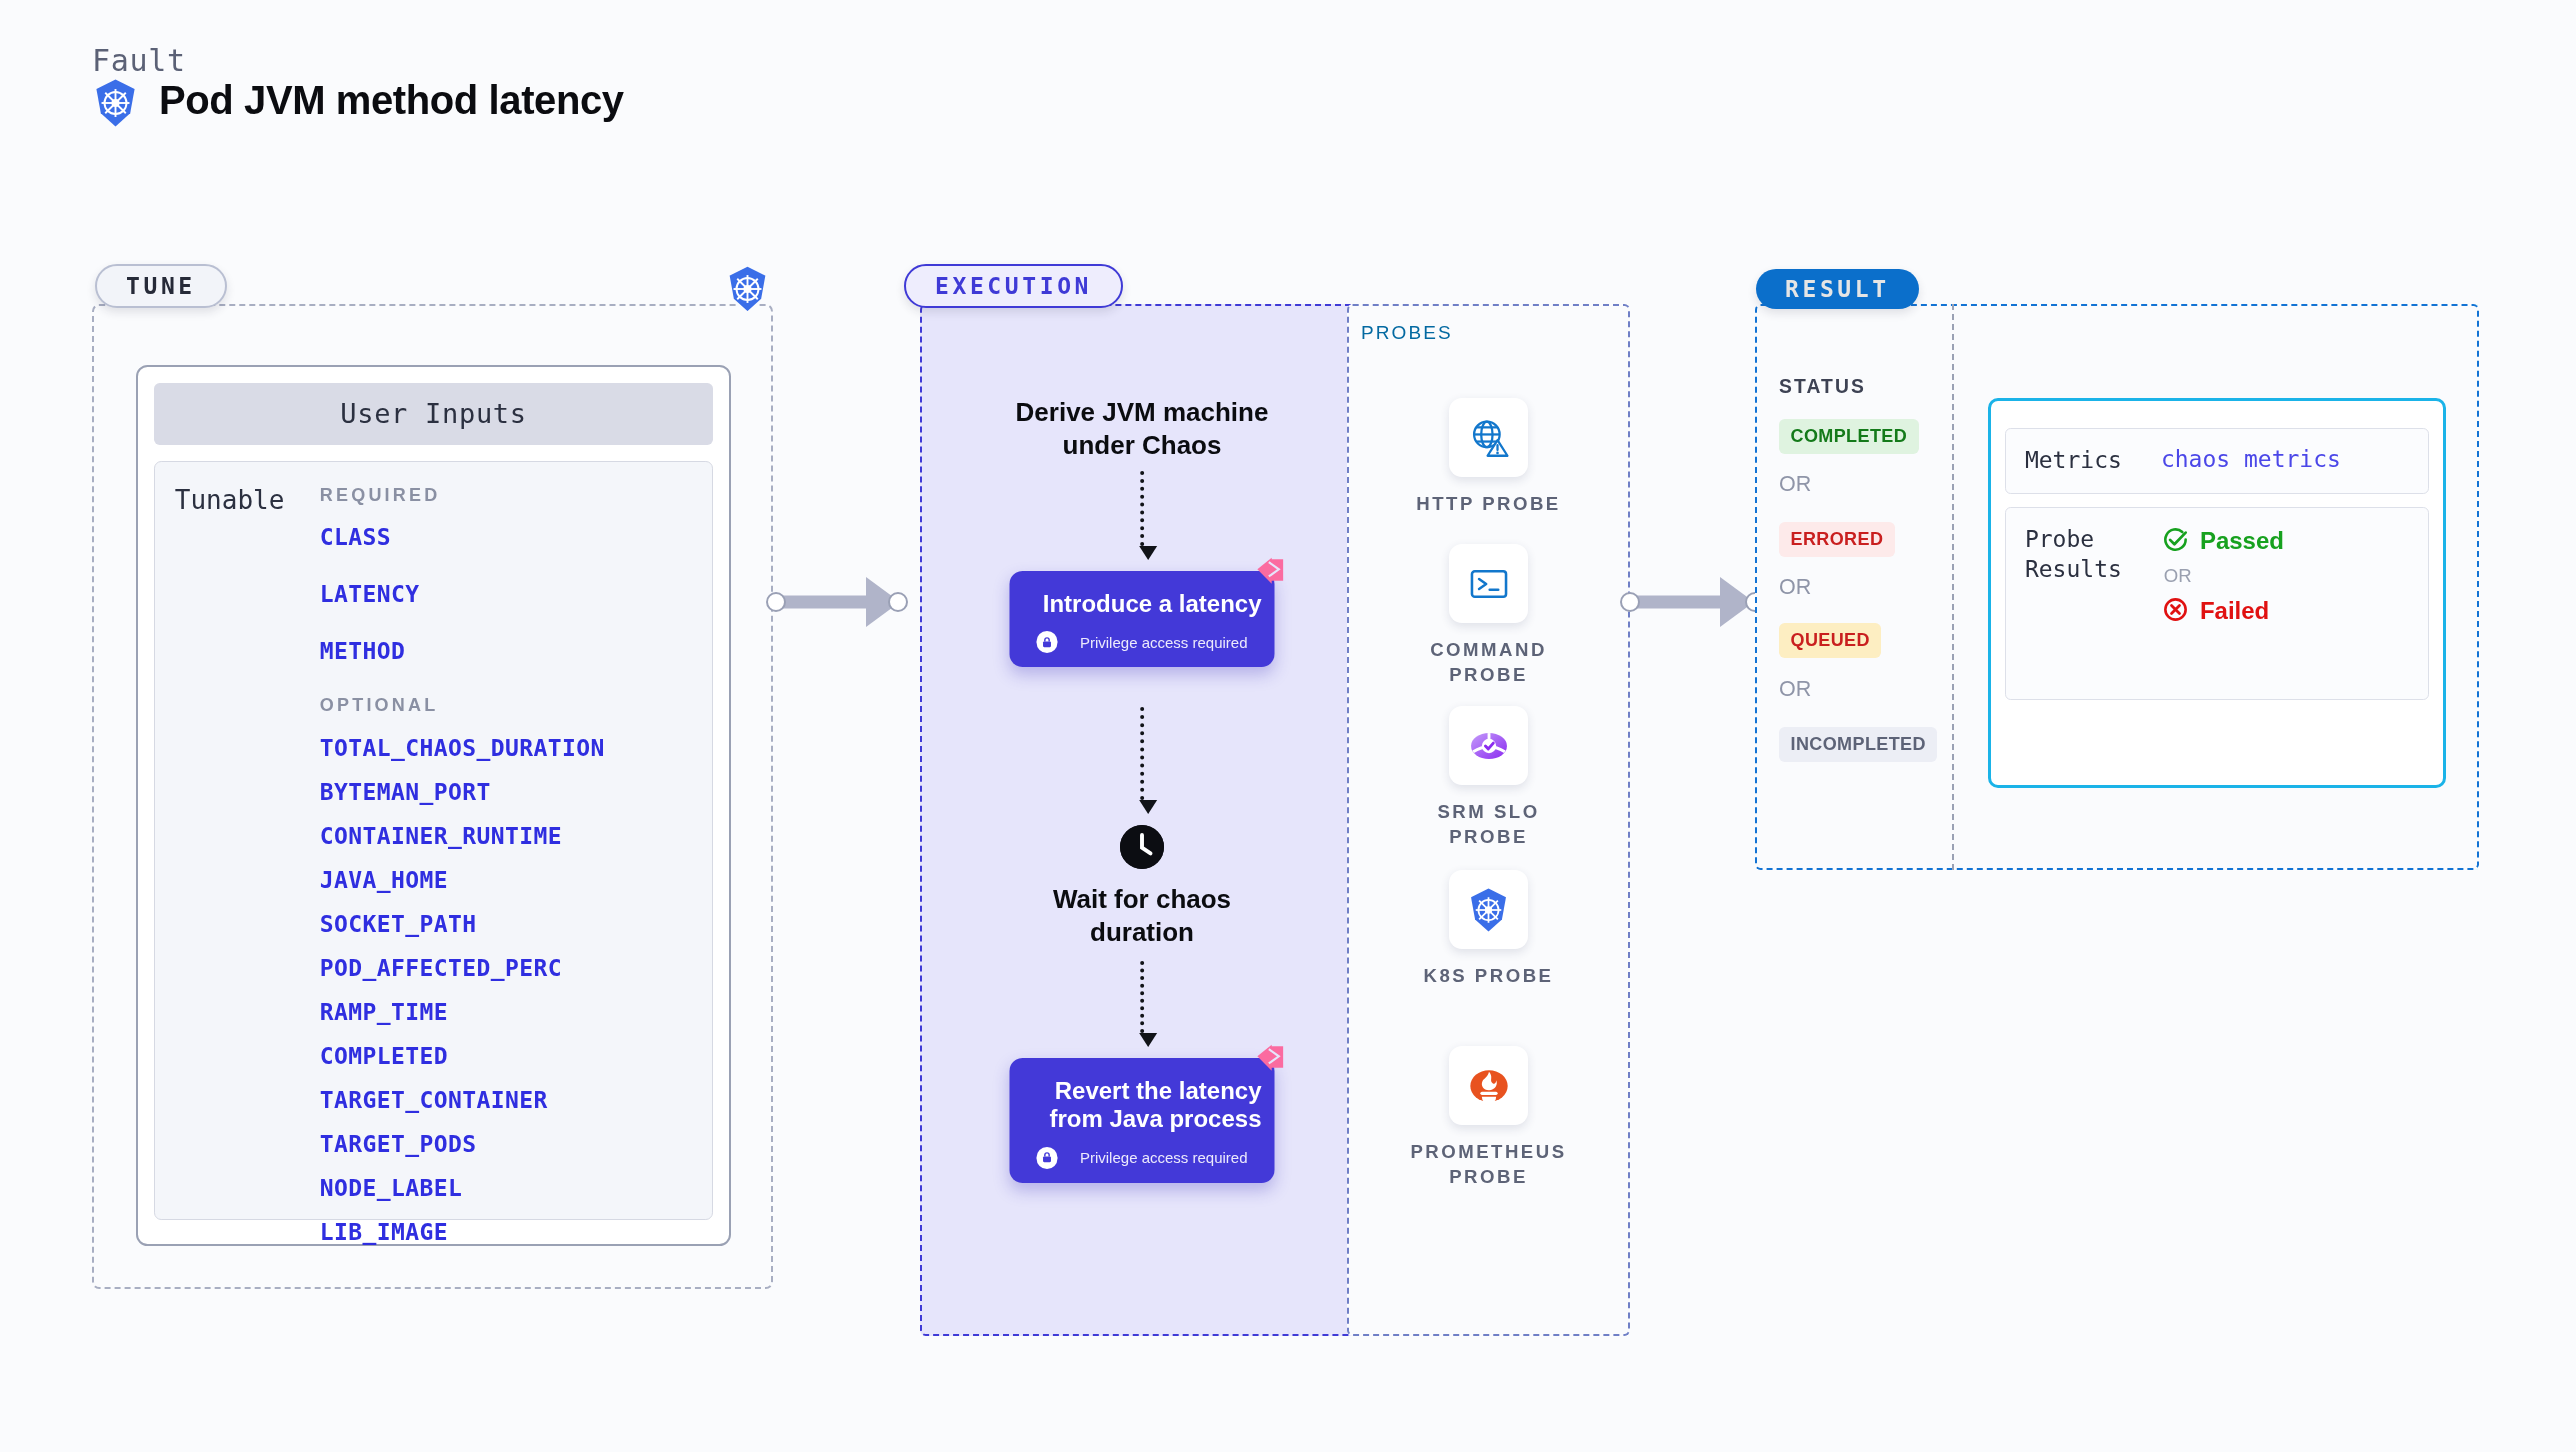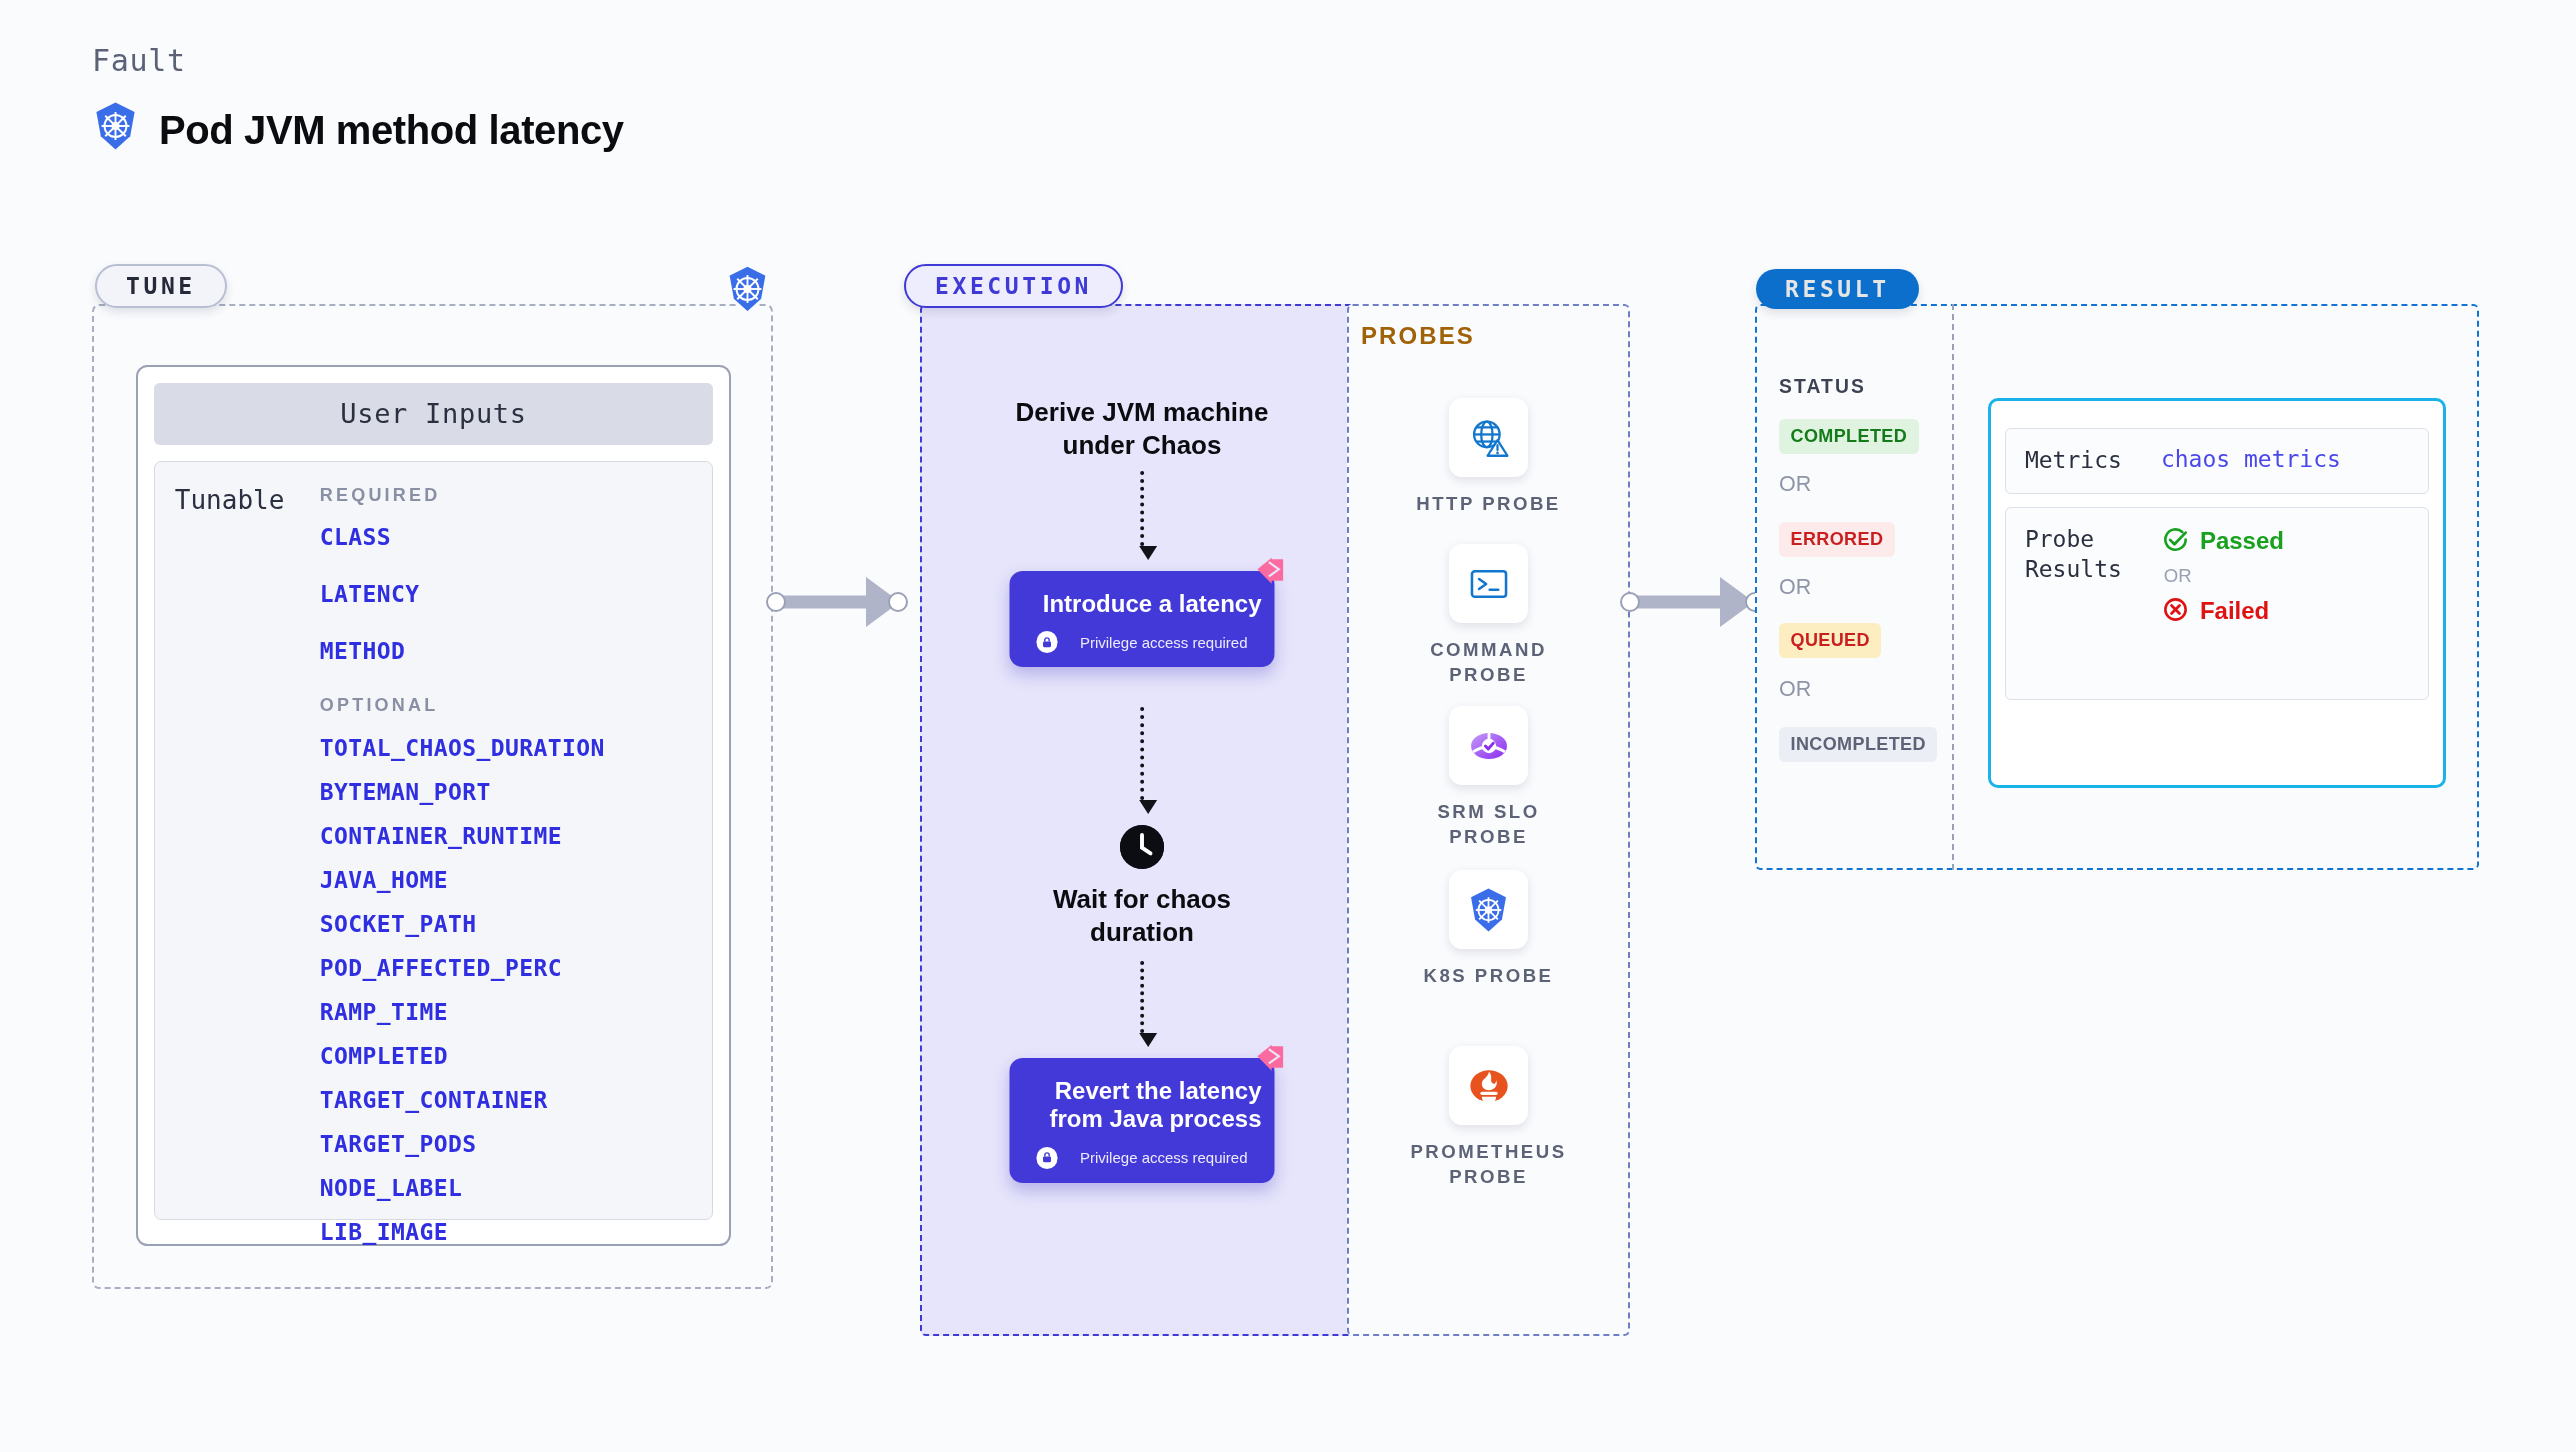--- a/index.html
+++ b/index.html
@@ -9,21 +9,21 @@
     font-family: "Liberation Sans", sans-serif;
     overflow: hidden;
   }
 
   
   #header { position: absolute; left: 92px; top: 43px; }
   #fault-label {
     font-family: "DejaVu Sans Mono", monospace;
     font-size: 30px; color: #5b6176; letter-spacing: 0.7px;
   }
-  #title-row { display: flex; align-items: flex-end; gap: 20px; margin-top: 23px; }
+  #title-row { display: flex; align-items: flex-start; gap: 20px; }
   #page-title { font-size: 40px; font-weight: bold; color: #0b0c10; letter-spacing: -0.4px; }
 
   
   .sec-pill {
     position: absolute; z-index: 6;
     border-radius: 43px; padding: 7px 29px;
     font-size: 23px; font-weight: bold; letter-spacing: 3.6px;
     font-family: "DejaVu Sans Mono", monospace;
     box-shadow: 0 4.3px 10px rgba(30,35,60,.12);
     white-space: nowrap;
@@ -130,21 +130,21 @@
 
   
   #probes-box {
     position: absolute; left: 1347px; top: 304px;
     width: 283px; height: 1032px;
     border: 2.1px dashed #6f7fc6; border-radius: 5.7px;
     background: #fafbfd;
   }
   #probes-title {
     position: absolute; left: 1361px; top: 322px;
-    font-size: 24px; font-weight: bold; color: #a16207; letter-spacing: 2.1px;
+    font-size: 19px; font-weight: normal; color: #0369a1; letter-spacing: 2.1px;
   }
   .probe { position: absolute; left: 1347px; width: 283px; text-align: center; }
   .probe-tile {
     width: 79px; height: 79px; margin: 0 auto;
     background: #ffffff; border-radius: 13px;
     box-shadow: 0 3.6px 10px rgba(40,50,90,.12);
     display: flex; align-items: center; justify-content: center;
   }
   .probe-label {
     margin-top: 14.3px; font-size: 18.6px; font-weight: bold;

